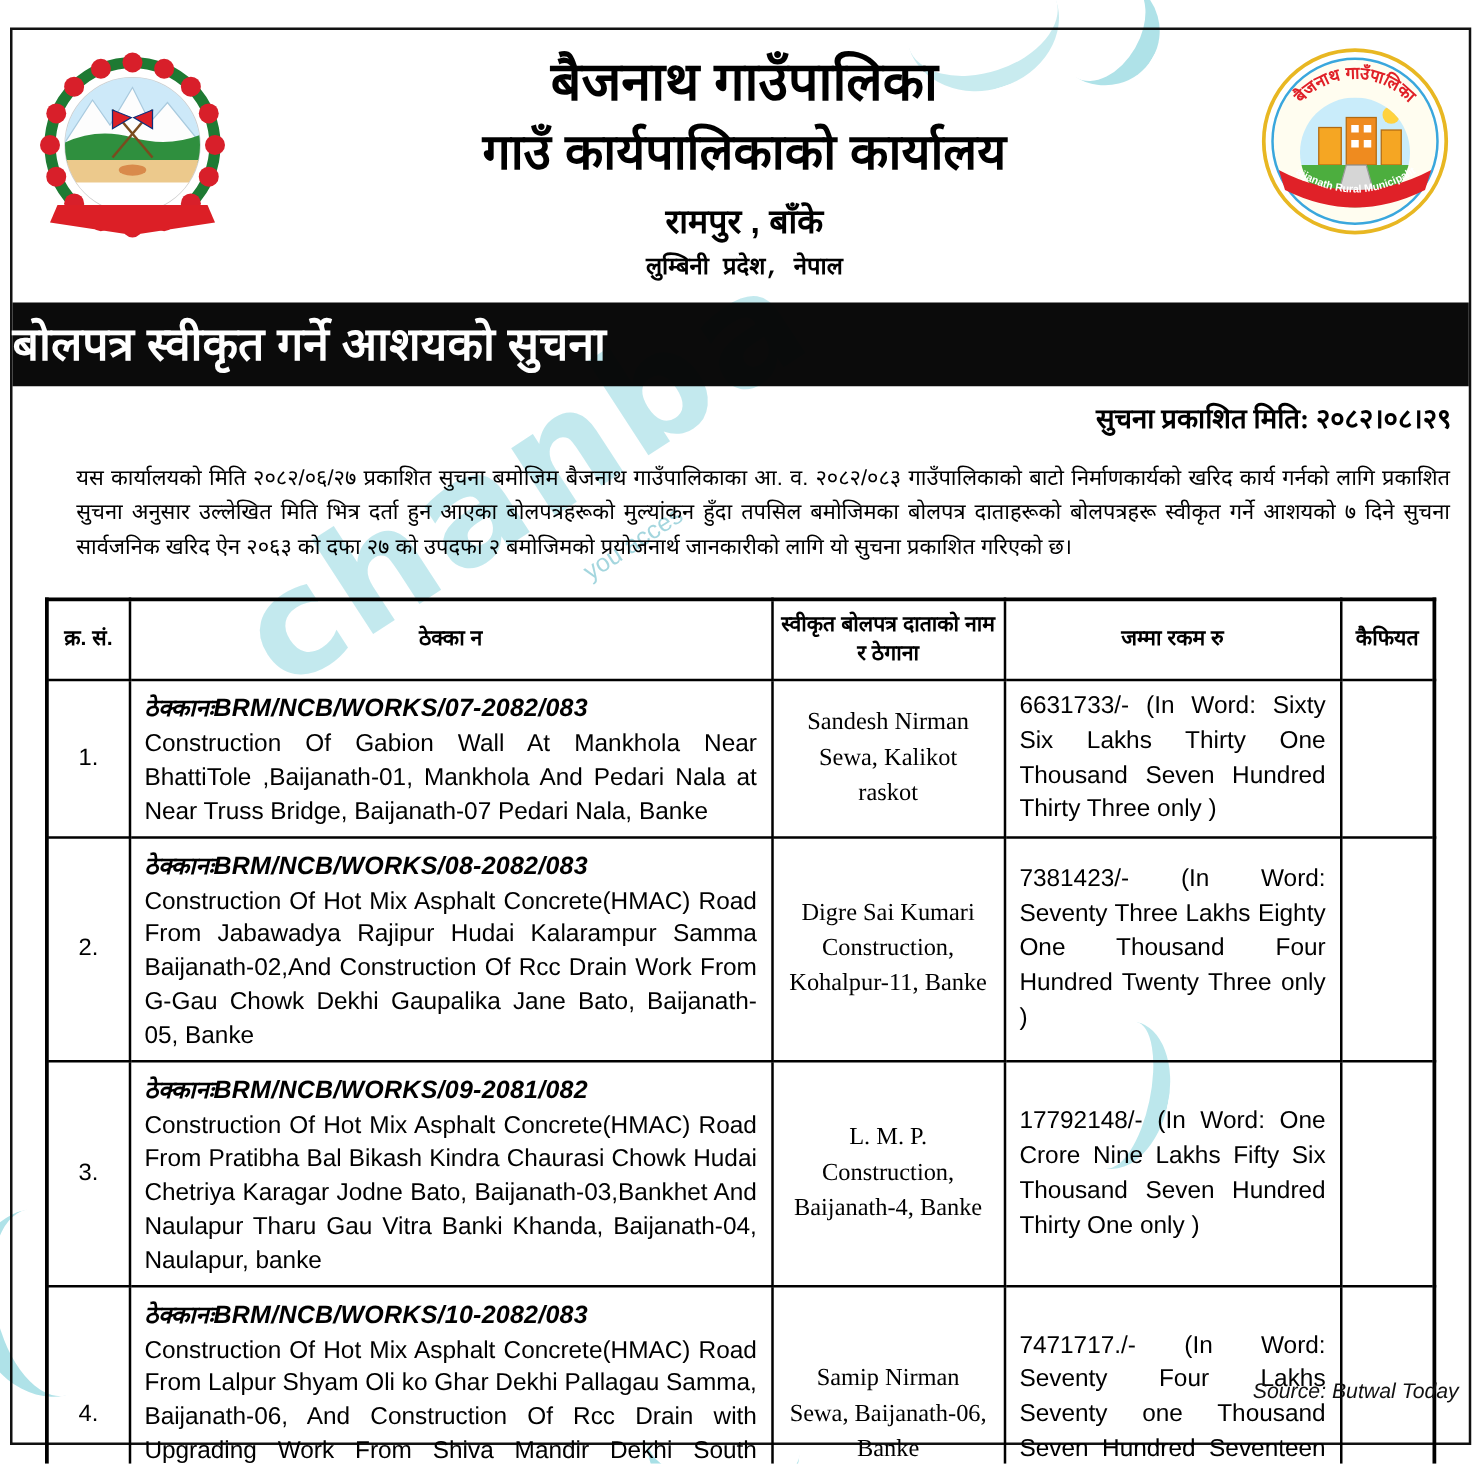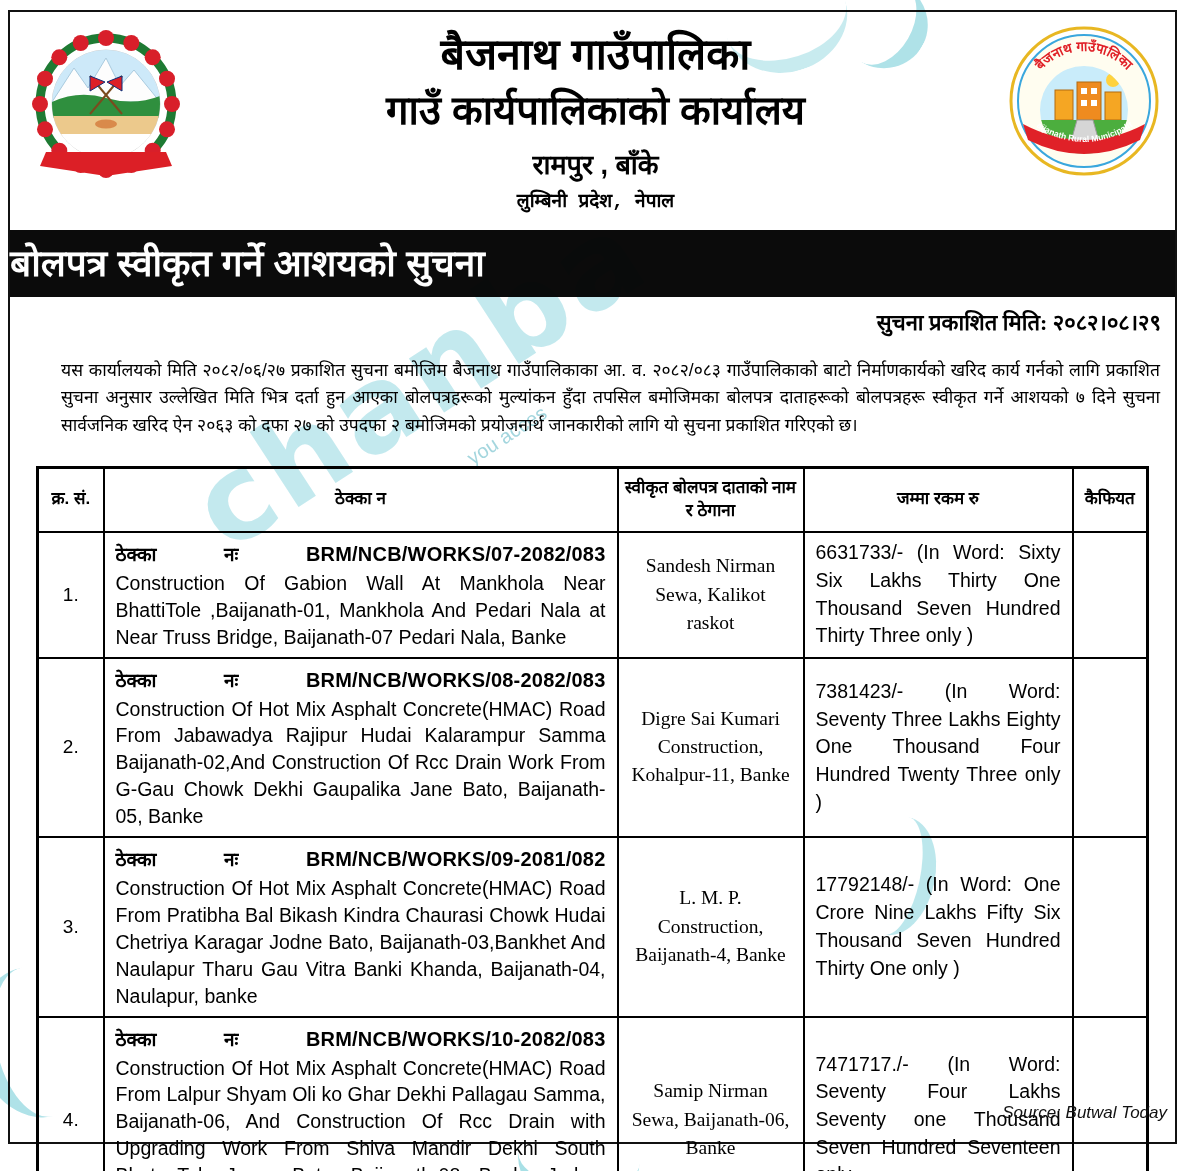--- a/index.html
+++ b/index.html
@@ -3,21 +3,21 @@
 <meta charset="utf-8">
 <style>
   html,body{margin:0;padding:0;}
   body{
     width:1181px;height:1171px;background:#fff;color:#000;
     font-family:"Liberation Sans","DejaVu Sans",sans-serif;
   }
   .canvas{position:relative;width:1181px;height:1171px;background:#fff;overflow:hidden;}
 
   
-  .frame{position:absolute;left:8px;top:10px;width:1165px;height:1130px;border:2px solid #111;z-index:2;background:transparent;}
+  .frame{position:absolute;left:8px;top:22px;width:1165px;height:1130px;border:2px solid #111;z-index:2;background:transparent;}
 
   
   .header{display:flex;align-items:flex-start;justify-content:space-between;padding:14px 16px 0 20px;height:200px;}
   .head-center{flex:1;text-align:center;padding-top:4px;}
   .title1{font-size:43px;font-weight:bold;line-height:1.15;}
   .title2{font-size:40px;font-weight:bold;line-height:1.25;margin-top:6px;}
   .addr{font-size:27px;font-weight:bold;margin-top:10px;}
   .prov{font-size:19px;font-weight:bold;margin-top:5px;font-family:Liberation Mono, monospace;}
 
   
@@ -26,21 +26,21 @@
   
   .date-line{text-align:right;font-weight:bold;font-size:22px;padding:9px 14px 0;font-family:Liberation Serif, serif;}
   .body-text{font-size:17.5px;line-height:1.58;text-align:justify;padding:3px 15px 9px;margin-left:36px;}
 
   
   .tender-table{border-collapse:collapse;width:1110px;margin:2px auto 0;table-layout:fixed;border:3px solid #000;}
   .tender-table th,.tender-table td{border:2px solid #000;}
   .tender-table th{font-size:17px;font-weight:bold;padding:8px 4px;vertical-align:middle;text-align:center;line-height:1.35;}
   td.sn{text-align:center;font-size:19px;vertical-align:middle;}
   td.contract{padding:8px 11px 6px;vertical-align:top;}
-  .contract-line{display:flex;justify-content:space-between;align-items:baseline;font-weight:bold;font-size:19px;margin-bottom:3px;}
+  .contract-line{display:flex;justify-content:flex-start;align-items:baseline;font-weight:bold;font-size:19px;margin-bottom:3px;font-style:italic;}
   .contract-line strong{font-size:20px;letter-spacing:.2px;}
   .desc{font-size:19.5px;line-height:1.38;text-align:justify;}
   td.bidder{font-size:19.5px;text-align:center;vertical-align:middle;padding:4px 12px;line-height:1.45;font-family:Liberation Serif, serif;}
   td.amount{font-size:19.5px;text-align:justify;vertical-align:middle;padding:6px 11px;line-height:1.42;}
   td.remarks{background:transparent;}
   tr.r1{height:124px;} tr.r2{height:170px;} tr.r3{height:176px;} tr.r4{height:206px;}
 
   
   .source{position:absolute;right:14px;top:1103px;font-style:italic;font-size:17px;color:#111;z-index:4;margin-left:30px;}
 

